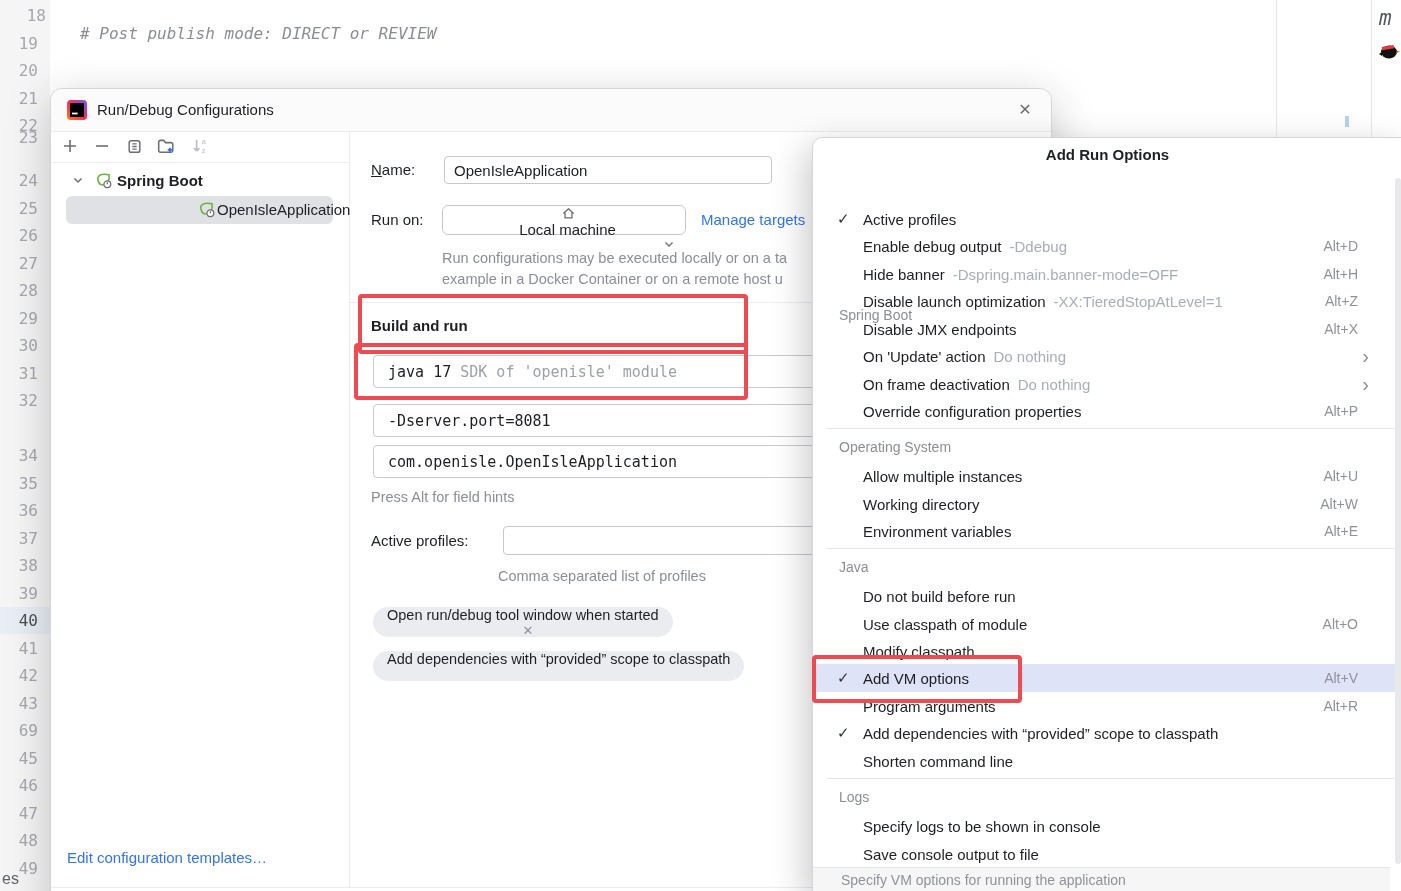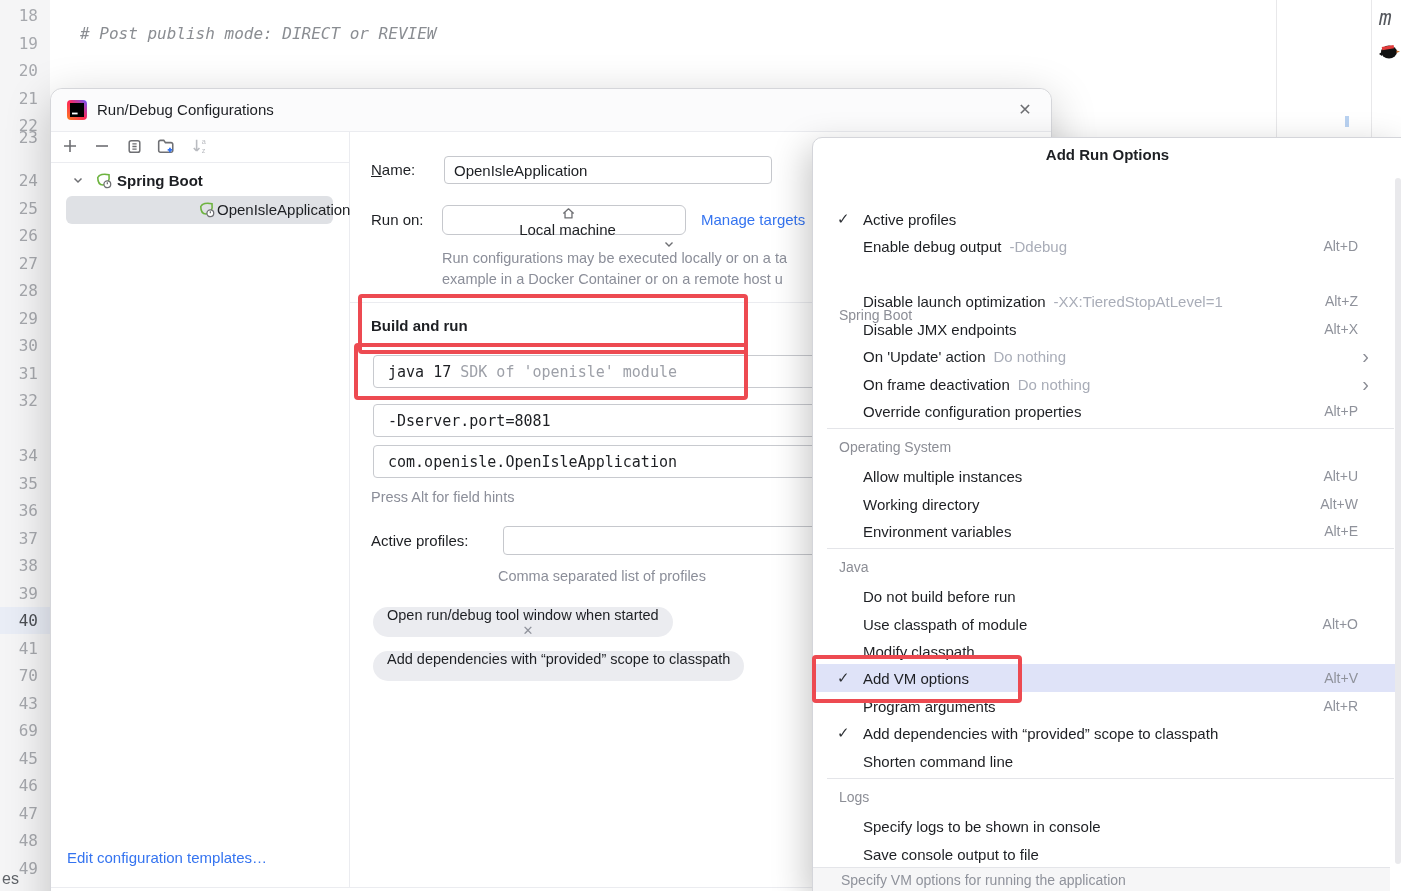--- a/index.html
+++ b/index.html
@@ -98,21 +98,21 @@
      display:flex;align-items:center;padding-left:28px;font-size:14px;color:#8f929b;box-sizing:border-box;}
   #popup-scroll{position:absolute;right:1px;top:40px;width:6px;height:686px;background:#e9e9ec;border-radius:3px;}
   svg{display:block;}
 </style>
 </head>
 <body>
 
 <div id="screen">
 
   <div id="gutter">
-      <div class="ln" style="top: 2px;">18</div>
+      <div class="ln" style="top: 2px; margin-left: 8px;">18</div>
       <div class="ln" style="top: 29.5px;">19</div>
       <div class="ln" style="top: 57px;">20</div>
       <div class="ln" style="top: 84.5px;">21</div>
       <div class="ln" style="top: 112px;">22</div>
       <div class="ln" style="top: 124px;">23</div>
       <div class="ln" style="top: 167px;">24</div>
       <div class="ln" style="top: 194.5px;">25</div>
       <div class="ln" style="top: 222px;">26</div>
       <div class="ln" style="top: 249.5px;">27</div>
       <div class="ln" style="top: 277px;">28</div>
@@ -123,21 +123,21 @@
       <div class="ln" style="top: 414.5px; padding-left: 38px;">33</div>
       <div class="ln" style="top: 442px;">34</div>
       <div class="ln" style="top: 469.5px;">35</div>
       <div class="ln" style="top: 497px;">36</div>
       <div class="ln" style="top: 524.5px;">37</div>
       <div class="ln" style="top: 552px;">38</div>
       <div class="ln" style="top: 579.5px;">39</div>
       <div class="lnband" style="top: 607px;"></div>
       <div class="ln cur" style="top: 607px;">40</div>
       <div class="ln" style="top: 634.5px;">41</div>
-      <div class="ln" style="top: 662px;">70</div>
+      <div class="ln" style="top: 662px;">42</div>
       <div class="ln" style="top: 689.5px;">43</div>
       <div class="ln" style="top: 717px;">69</div>
       <div class="ln" style="top: 744.5px;">45</div>
       <div class="ln" style="top: 772px;">46</div>
       <div class="ln" style="top: 799.5px;">47</div>
       <div class="ln" style="top: 827px;">48</div>
       <div class="ln" style="top: 854.5px;">49</div>
     </div>
   <div id="code-comment"># Post publish mode: DIRECT or REVIEW</div>
   <div class="vline" style="left:1276px"></div>
@@ -322,20 +322,26 @@
     <div class="mrow" style="top:67px">
       <span class="mchk">✓</span>
       <span class="mlab">Active profiles</span>
     </div>
     <div class="mrow" style="top:94px">
       <span class="mchk"></span>
       <span class="mlab">Enable debug output</span>
       <span class="mhint">-Ddebug</span>
       <span class="msc">Alt+D</span>
     </div>
+    <div class="mrow" style="top:122px">
+      <span class="mchk"></span>
+      <span class="mlab">Hide banner</span>
+      <span class="mhint">-Dspring.main.banner-mode=OFF</span>
+      <span class="msc">Alt+H</span>
+    </div>
     <div class="mrow" style="top:149px">
       <span class="mchk"></span>
       <span class="mlab">Disable launch optimization</span>
       <span class="mhint">-XX:TieredStopAtLevel=1</span>
       <span class="msc">Alt+Z</span>
     </div>
     <div class="mrow" style="top:177px">
       <span class="mchk"></span>
       <span class="mlab">Disable JMX endpoints</span>
       <span class="msc">Alt+X</span>

